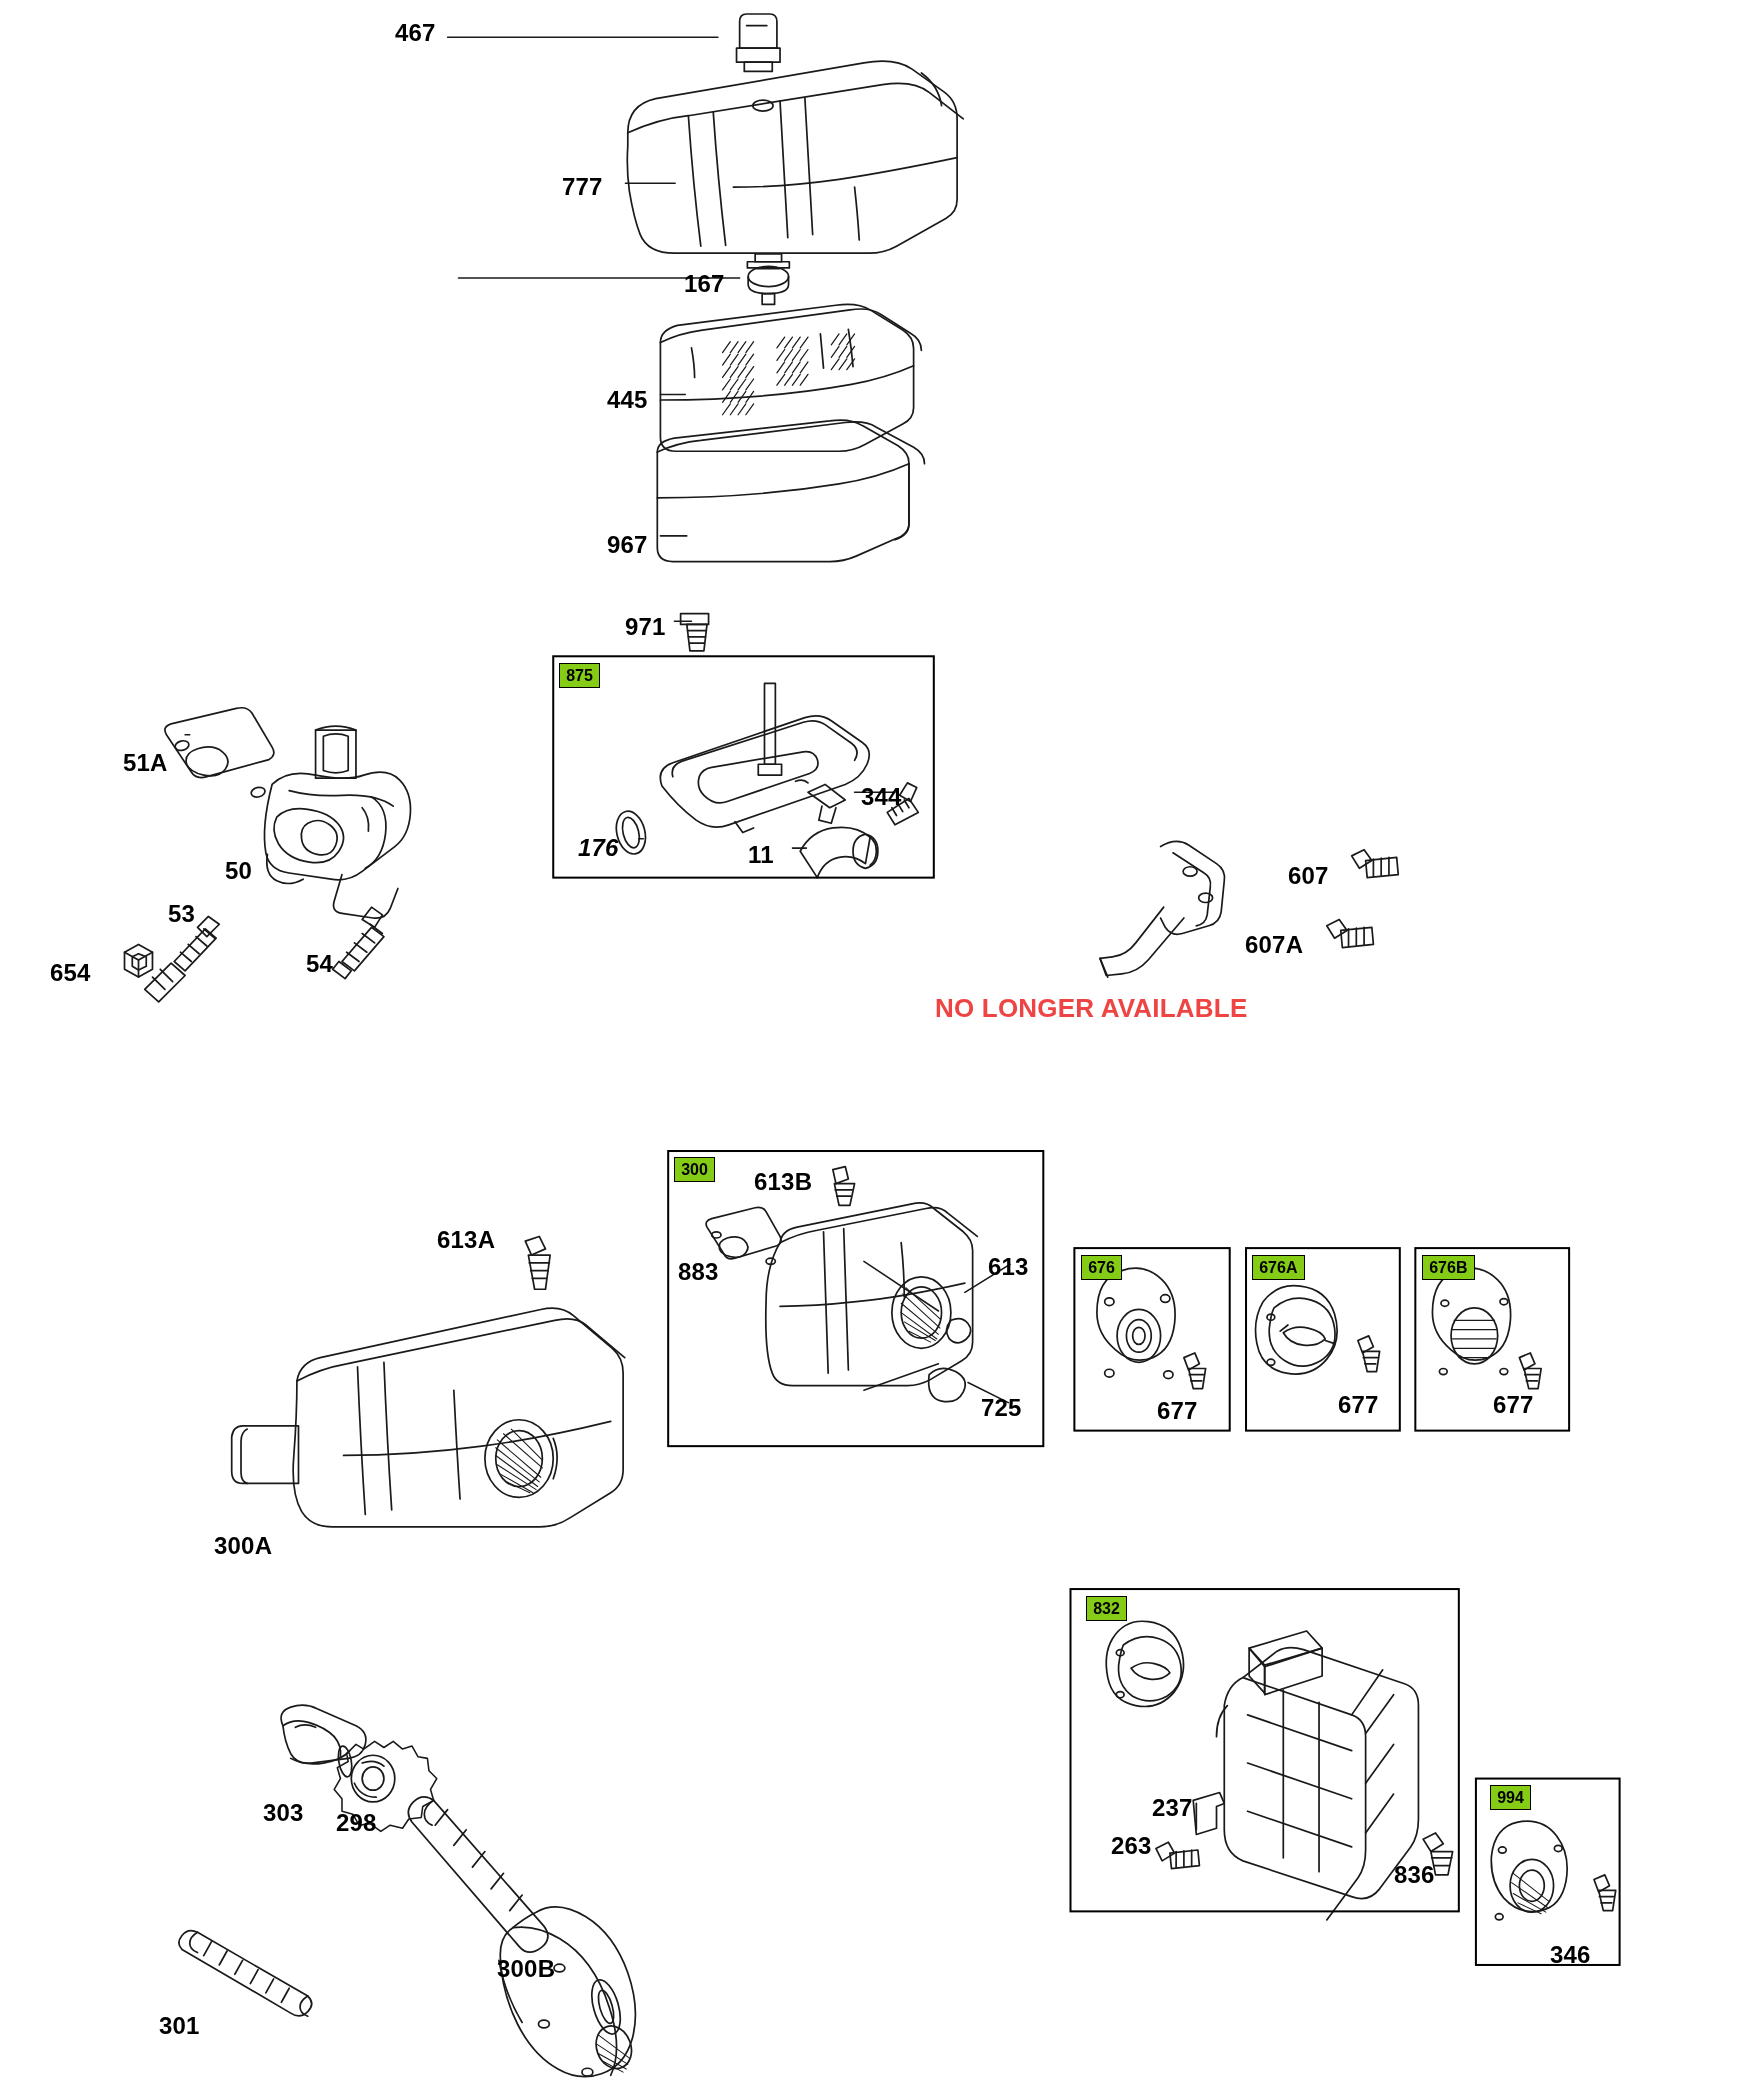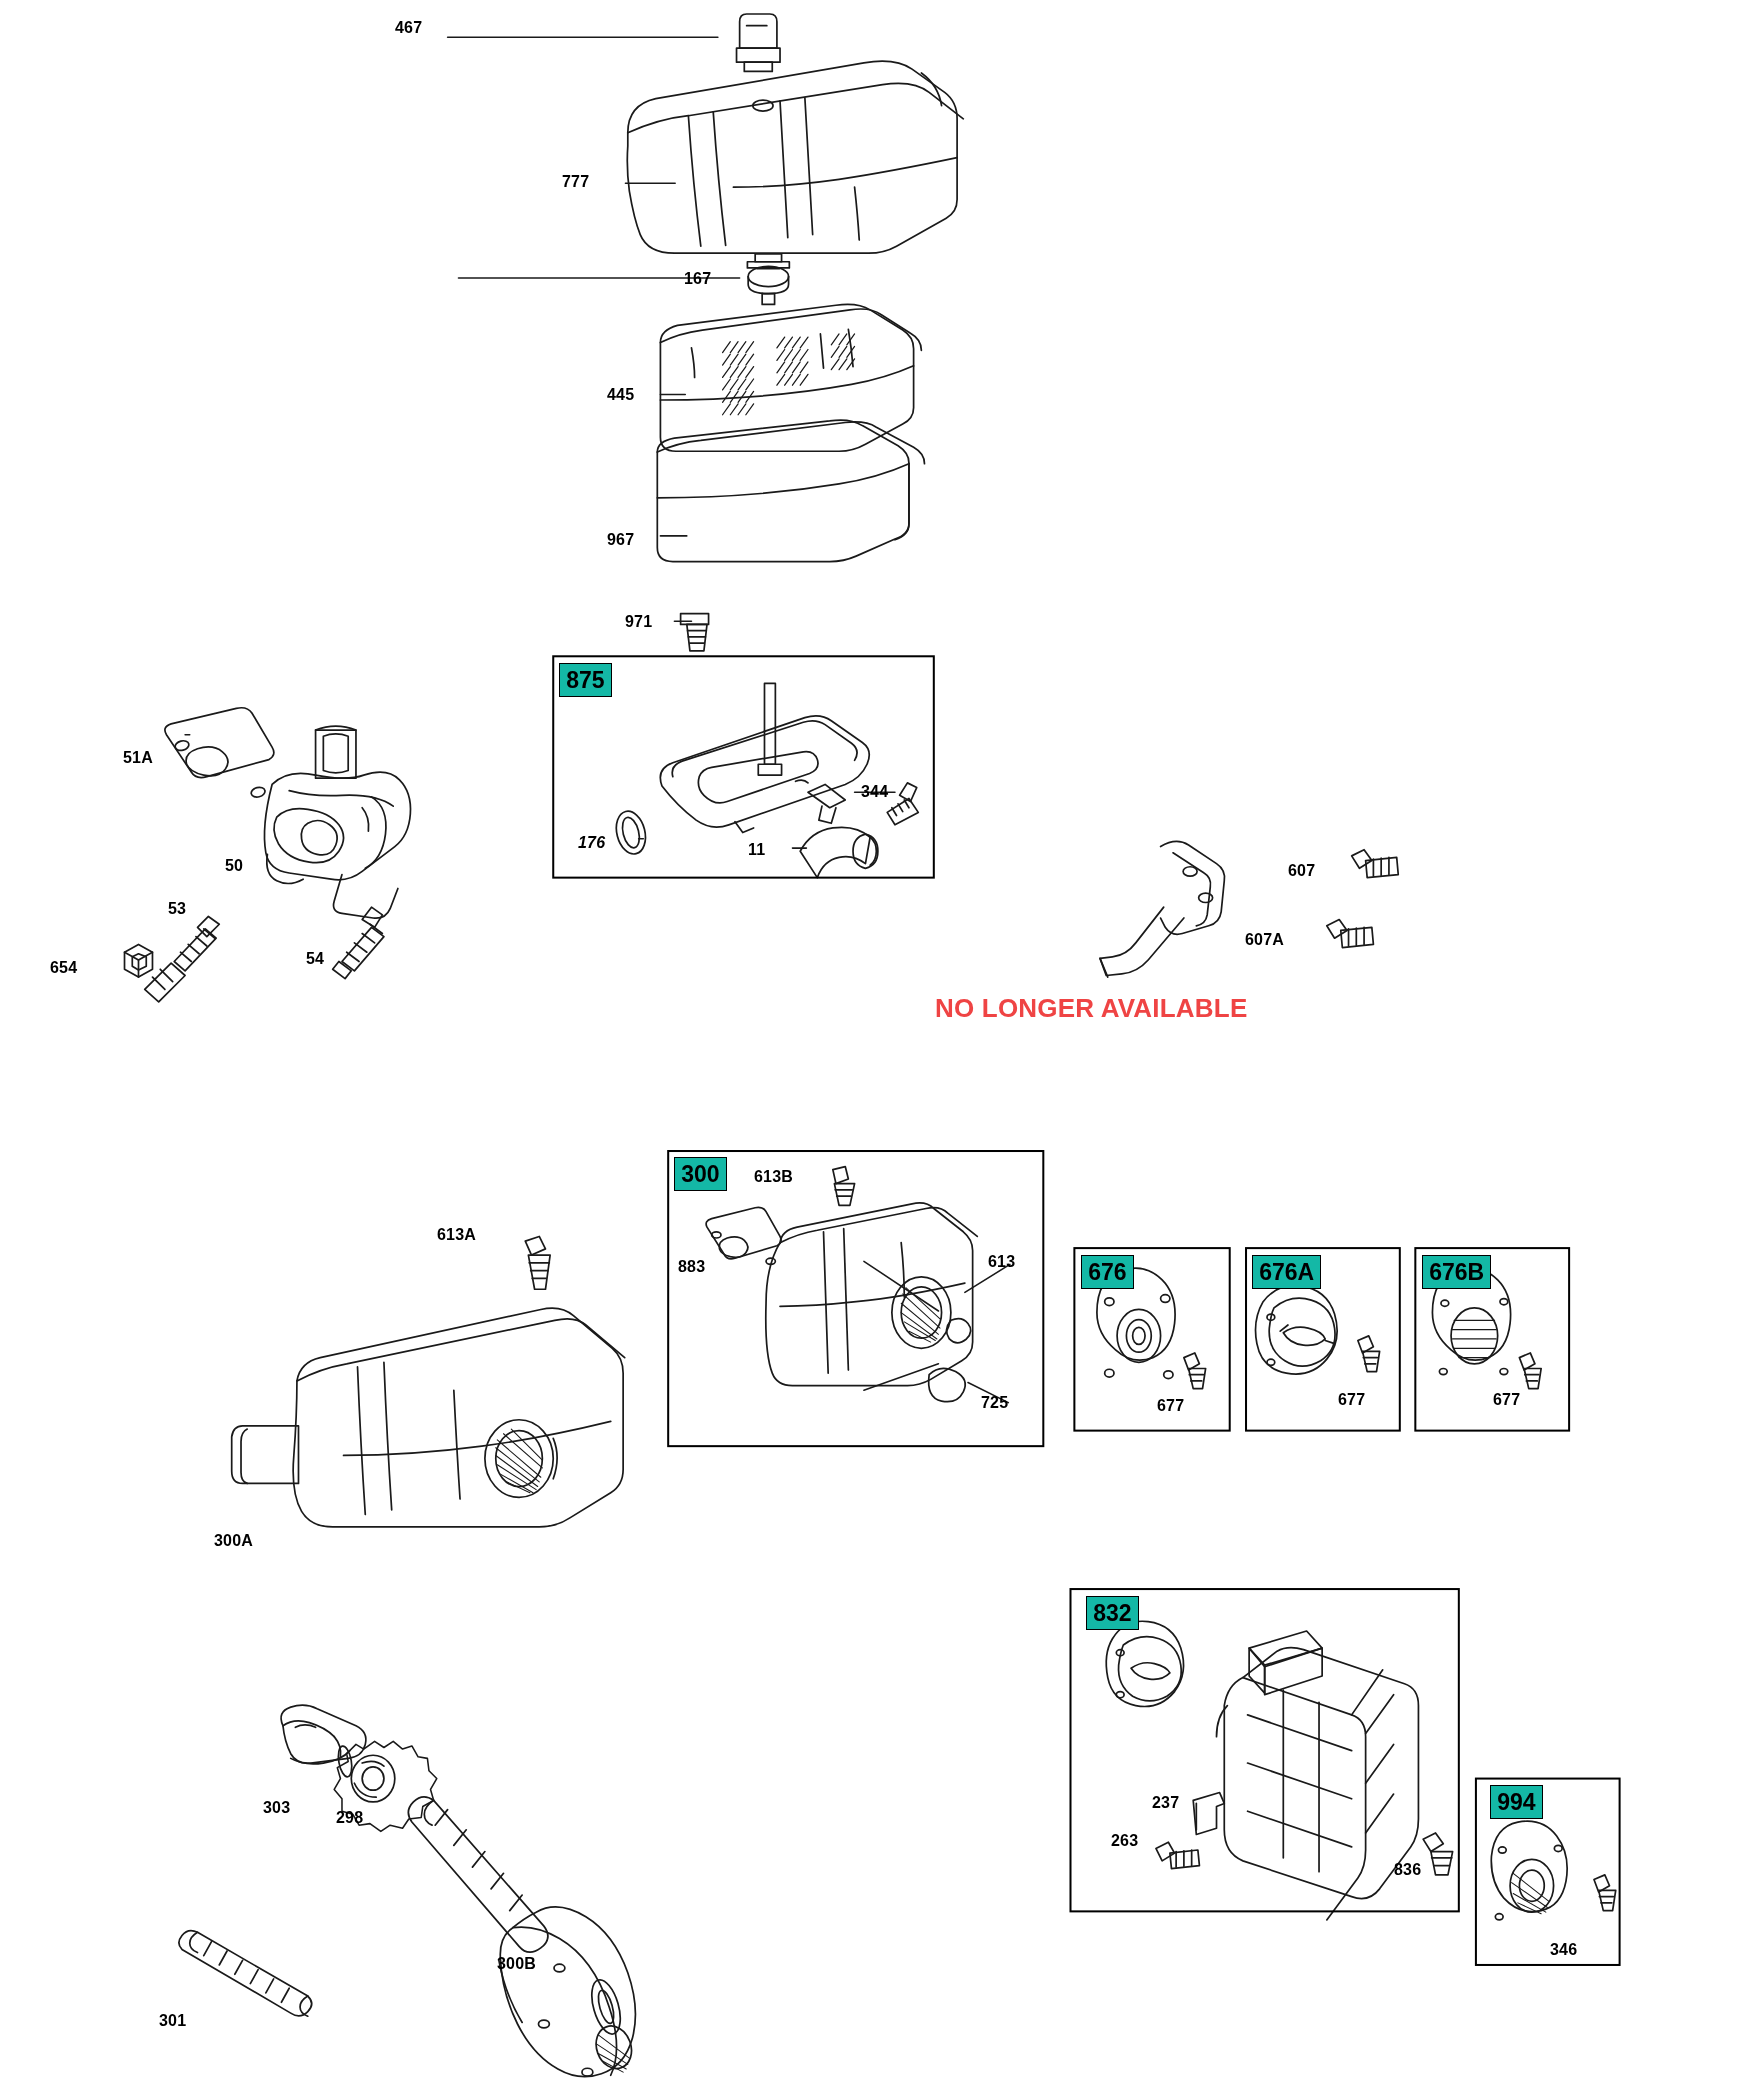--- a/index.html
+++ b/index.html
@@ -16,34 +16,34 @@
   }
   #diagram {
     position: absolute;
     left: 0; top: 0;
     width: 1748px;
     height: 2097px;
   }
   .lbl {
     position: absolute;
     font-family: "Liberation Sans", sans-serif;
-    font-size: 16px;
+    font-size: 24px;
     font-weight: bold;
     color: #000;
     white-space: nowrap;
     letter-spacing: 0.2px;
   }
   .boxlbl {
     position: absolute;
     font-family: "Liberation Sans", sans-serif;
-    font-size: 23px;
+    font-size: 16px;
     font-weight: bold;
     color: #000;
     white-space: nowrap;
-    background: #14b8a6;
+    background: #84cc16;
     padding: 3.1px 6.2px 2.3px 6.2px;
     border: 1.6px solid #000;
   }
   .note {
     position: absolute;
     font-family: "Liberation Sans", sans-serif;
     font-size: 26px;
     font-weight: bold;
     color: #ef4444;
     white-space: nowrap;

